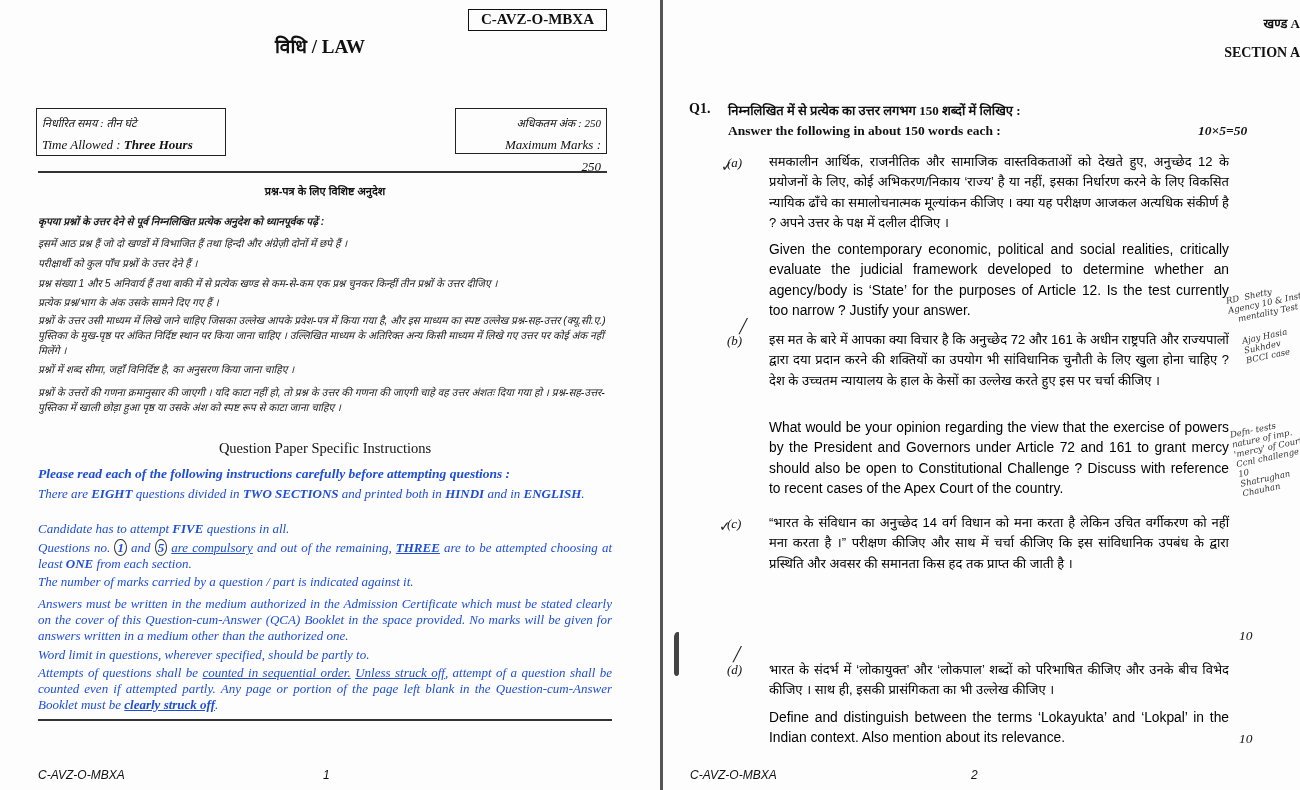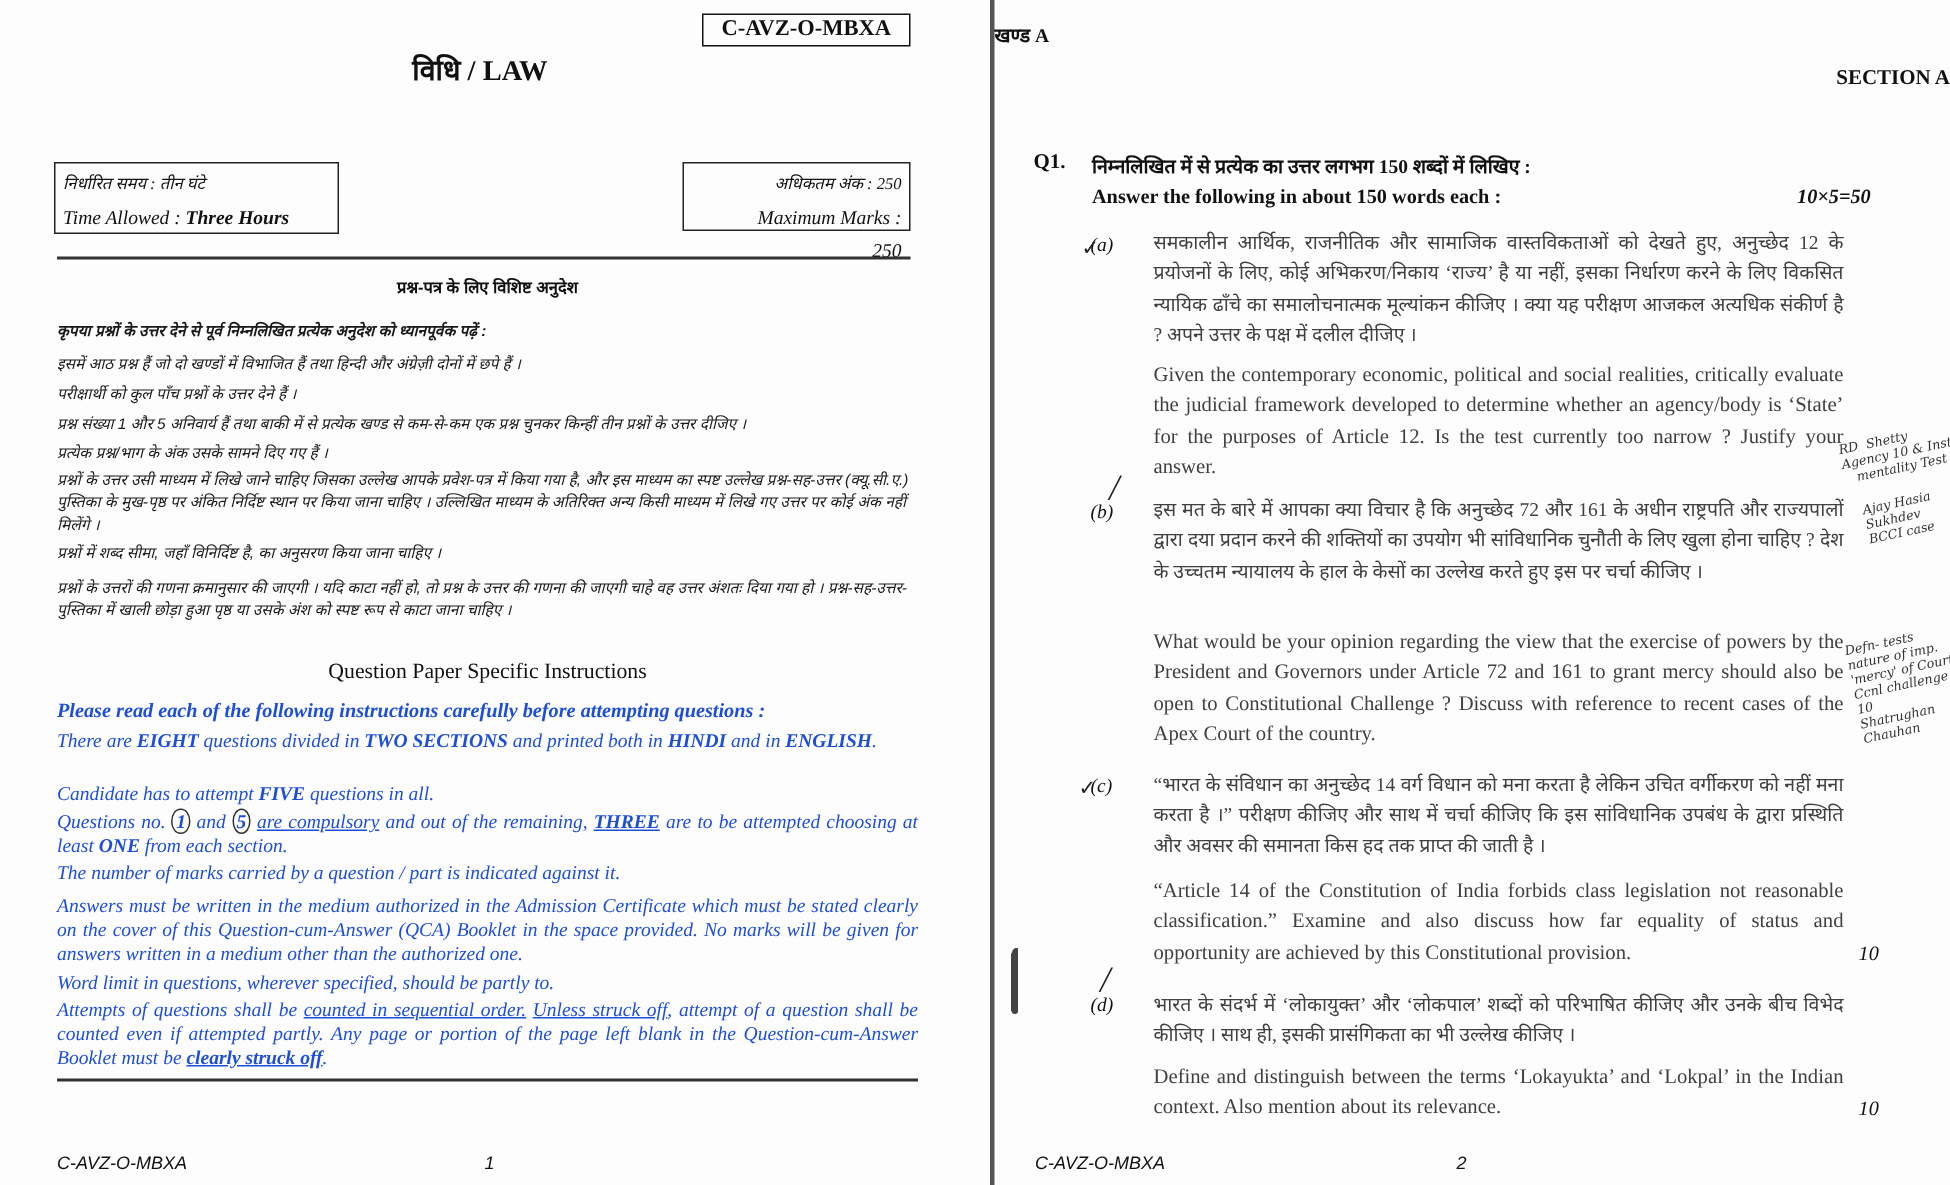--- a/index.html
+++ b/index.html
@@ -66,21 +66,21 @@
 
     .footer {
       position: absolute; top: 768px; font-family: "Liberation Sans", sans-serif;
       font-style: italic; font-size: 12px;
     }
     .footer-code-l { left: 38px; }
     .footer-num-l { left: 323px; }
 
     
     .sec-hi {
-      position: absolute; left: 0; width: 637px; top: 14px; text-align: left;
+      position: absolute; left: 0; width: 637px; top: 14px; text-align: right;
       font-family: "Liberation Serif", serif; font-weight: bold; font-size: 13px;
     }
     .sec-en {
       position: absolute; left: 0; width: 637px; top: 45px; text-align: right;
       font-family: "Liberation Serif", serif; font-weight: bold; font-size: 14px;
     }
     .q-num {
       position: absolute; left: 26px; top: 101px;
       font-family: "Liberation Serif", serif; font-weight: bold; font-size: 14px;
     }
@@ -98,22 +98,22 @@
     }
     .part-label {
       position: absolute; left: 64px; font-family: "Liberation Serif", serif;
       font-size: 13px; font-style: italic;
     }
     .part-check {
       position: absolute; font-family: "DejaVu Sans", sans-serif; font-size: 14px; color: #222;
     }
     .part-text {
       position: absolute; left: 106px; width: 460px;
-      font-family: Liberation Serif, serif; font-size: 13.8px; line-height: 20.3px;
-      text-align: justify; color: #404040;
+      font-family: Liberation Sans, sans-serif; font-size: 13.8px; line-height: 20.3px;
+      text-align: justify; color: #000000;
     }
     .part-text.hi { font-size: 13px; }
     .part-marks {
       position: absolute; left: 576px; font-family: "Liberation Serif", serif;
       font-style: italic; font-size: 13.5px;
     }
     .handnote {
       position: absolute; font-family: "DejaVu Serif", serif; font-style: italic;
       font-size: 8.5px; line-height: 10px; color: #333; transform: rotate(-12deg);
       transform-origin: left top; white-space: pre;
@@ -198,21 +198,20 @@
     <div class="part-text" style="top:240px">Given the contemporary economic, political and social realities, critically evaluate the judicial framework developed to determine whether an agency/body is ‘State’ for the purposes of Article 12. Is the test currently too narrow ? Justify your answer.</div>
 
     <div class="part-label" style="top:333px">(b)</div>
     <span class="part-check" style="left:76px;top:318px">╱</span>
     <div class="part-text hi" style="top:330px">इस मत के बारे में आपका क्या विचार है कि अनुच्छेद 72 और 161 के अधीन राष्ट्रपति और राज्यपालों द्वारा दया प्रदान करने की शक्तियों का उपयोग भी सांविधानिक चुनौती के लिए खुला होना चाहिए ? देश के उच्चतम न्यायालय के हाल के केसों का उल्लेख करते हुए इस पर चर्चा कीजिए ।</div>
     <div class="part-text" style="top:418px">What would be your opinion regarding the view that the exercise of powers by the President and Governors under Article 72 and 161 to grant mercy should also be open to Constitutional Challenge ? Discuss with reference to recent cases of the Apex Court of the country.</div>
 
     <div class="part-label" style="top:516px">(c)</div>
     <span class="part-check" style="left:56px;top:518px">✓</span>
     <div class="part-text hi" style="top:513px">“भारत के संविधान का अनुच्छेद 14 वर्ग विधान को मना करता है लेकिन उचित वर्गीकरण को नहीं मना करता है ।” परीक्षण कीजिए और साथ में चर्चा कीजिए कि इस सांविधानिक उपबंध के द्वारा प्रस्थिति और अवसर की समानता किस हद तक प्राप्त की जाती है ।</div>
-    <div class="part-text" style="top:584px">“Article 14 of the Constitution of India forbids class legislation not reasonable classification.” Examine and also discuss how far equality of status and opportunity are achieved by this Constitutional provision.</div>
     <div class="part-marks" style="top:628px">10</div>
 
     <div class="part-label" style="top:662px">(d)</div>
     <span class="part-check" style="left:70px;top:646px">╱</span>
     <div class="part-text hi" style="top:660px">भारत के संदर्भ में ‘लोकायुक्त’ और ‘लोकपाल’ शब्दों को परिभाषित कीजिए और उनके बीच विभेद कीजिए । साथ ही, इसकी प्रासंगिकता का भी उल्लेख कीजिए ।</div>
     <div class="part-text" style="top:708px">Define and distinguish between the terms ‘Lokayukta’ and ‘Lokpal’ in the Indian context. Also mention about its relevance.</div>
     <div class="part-marks" style="top:731px">10</div>
 
     <div class="handnote" style="left:562px;top:296px">RD  Shetty
 Agency 10 &amp; Instru-

